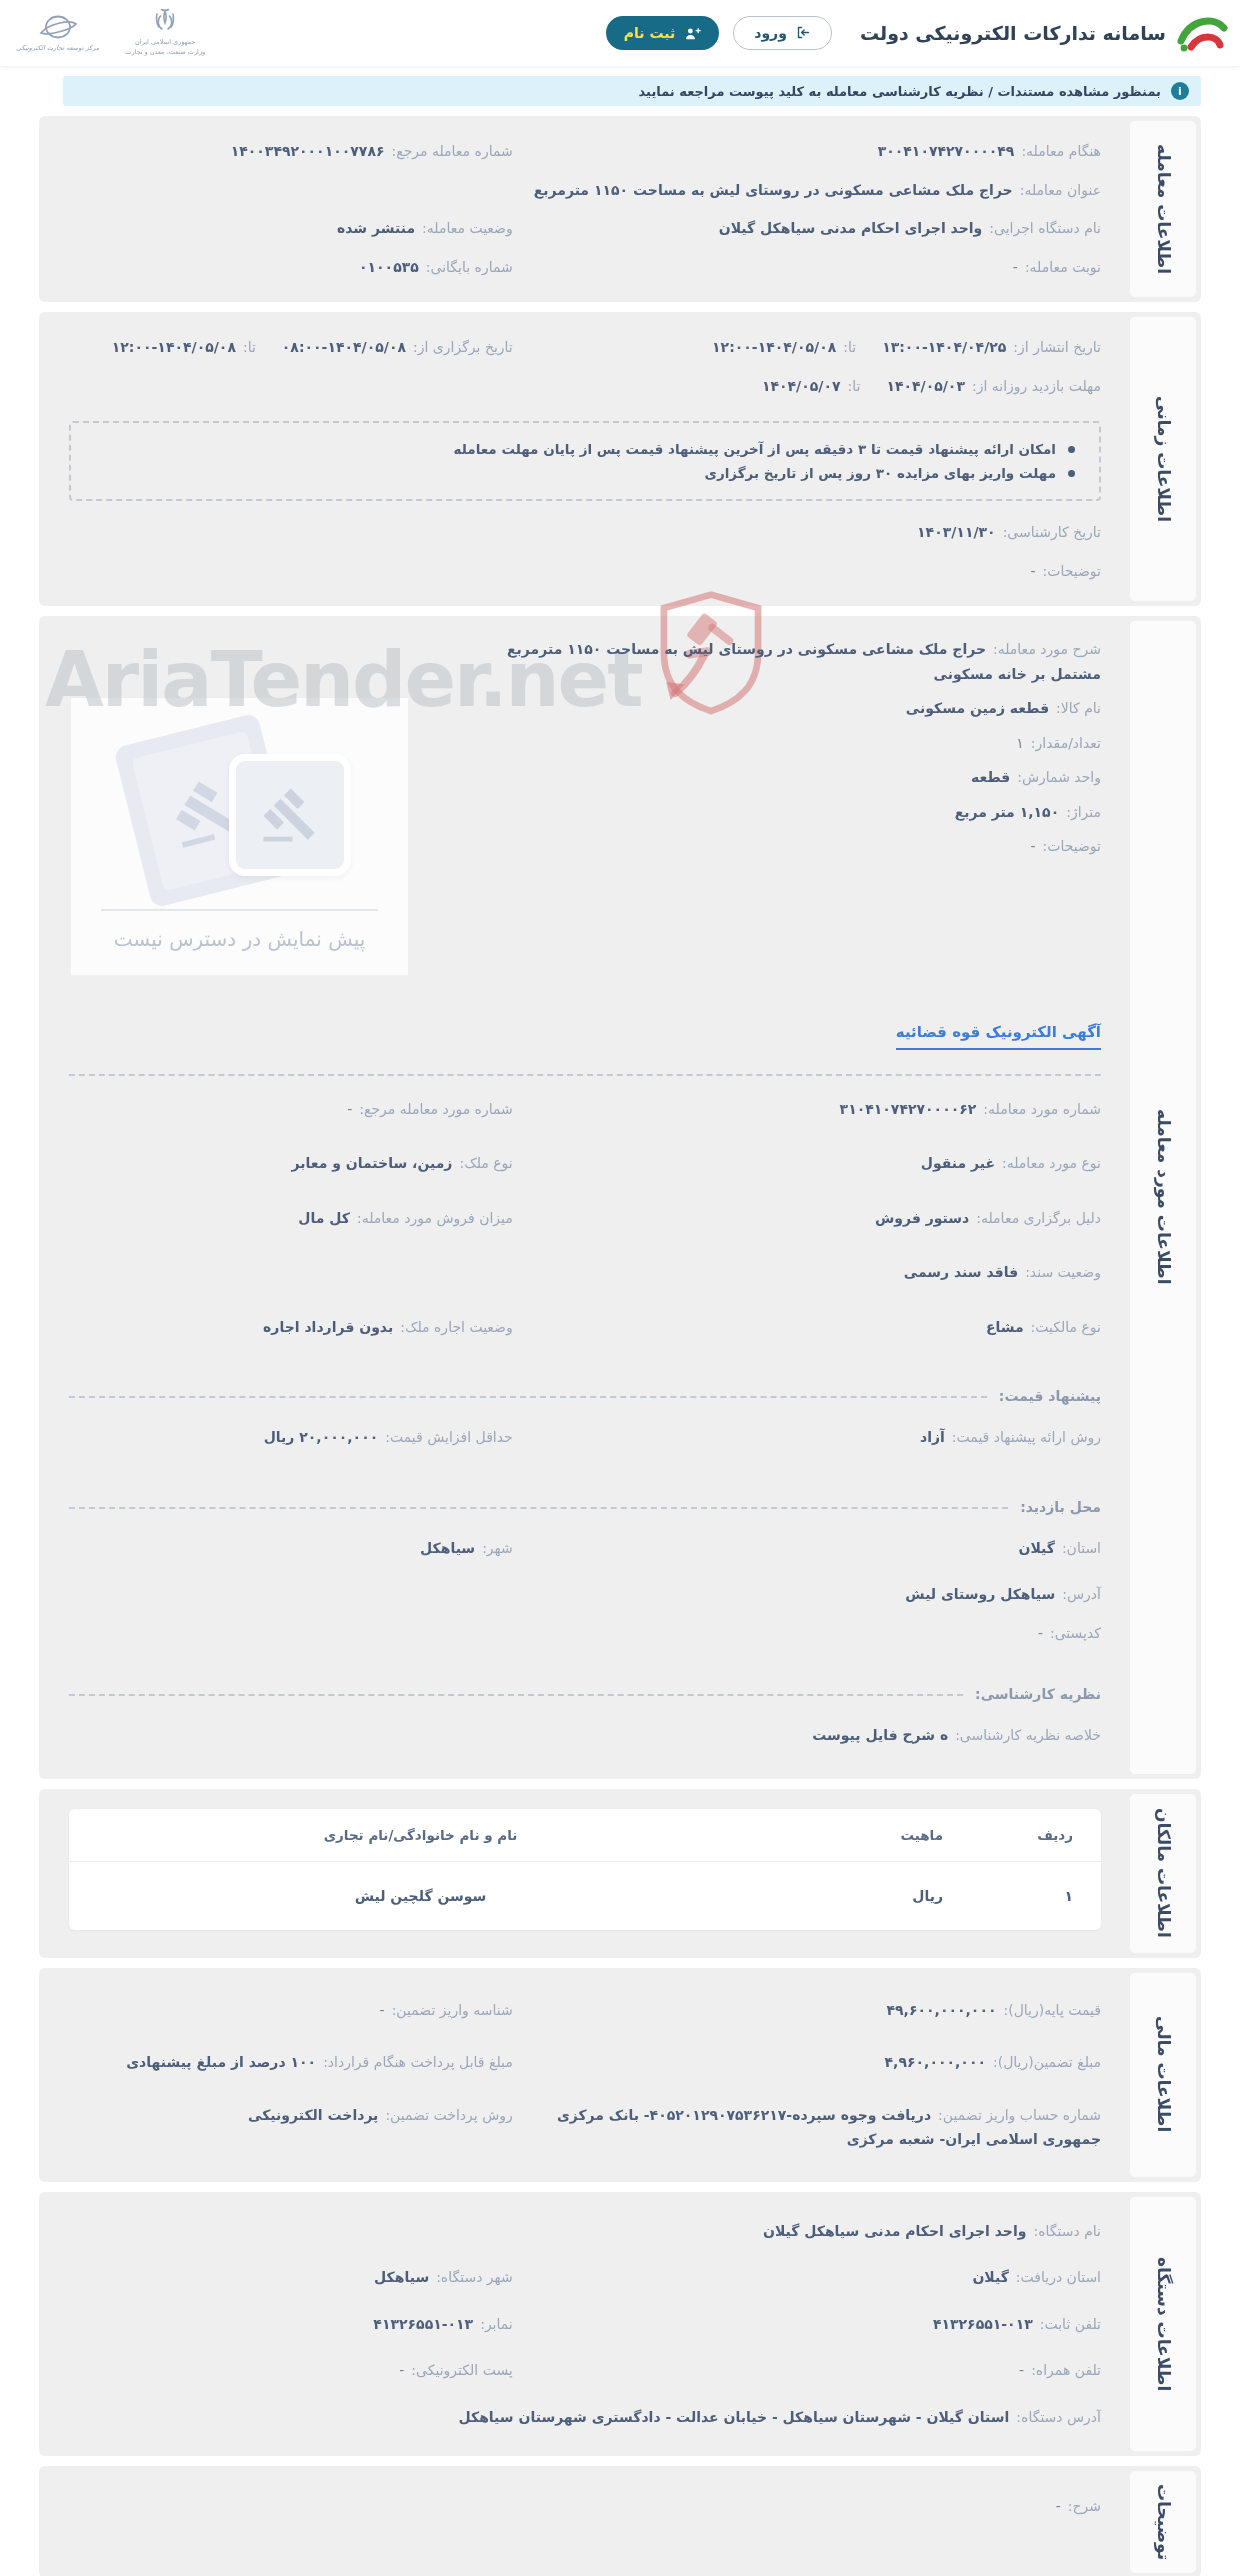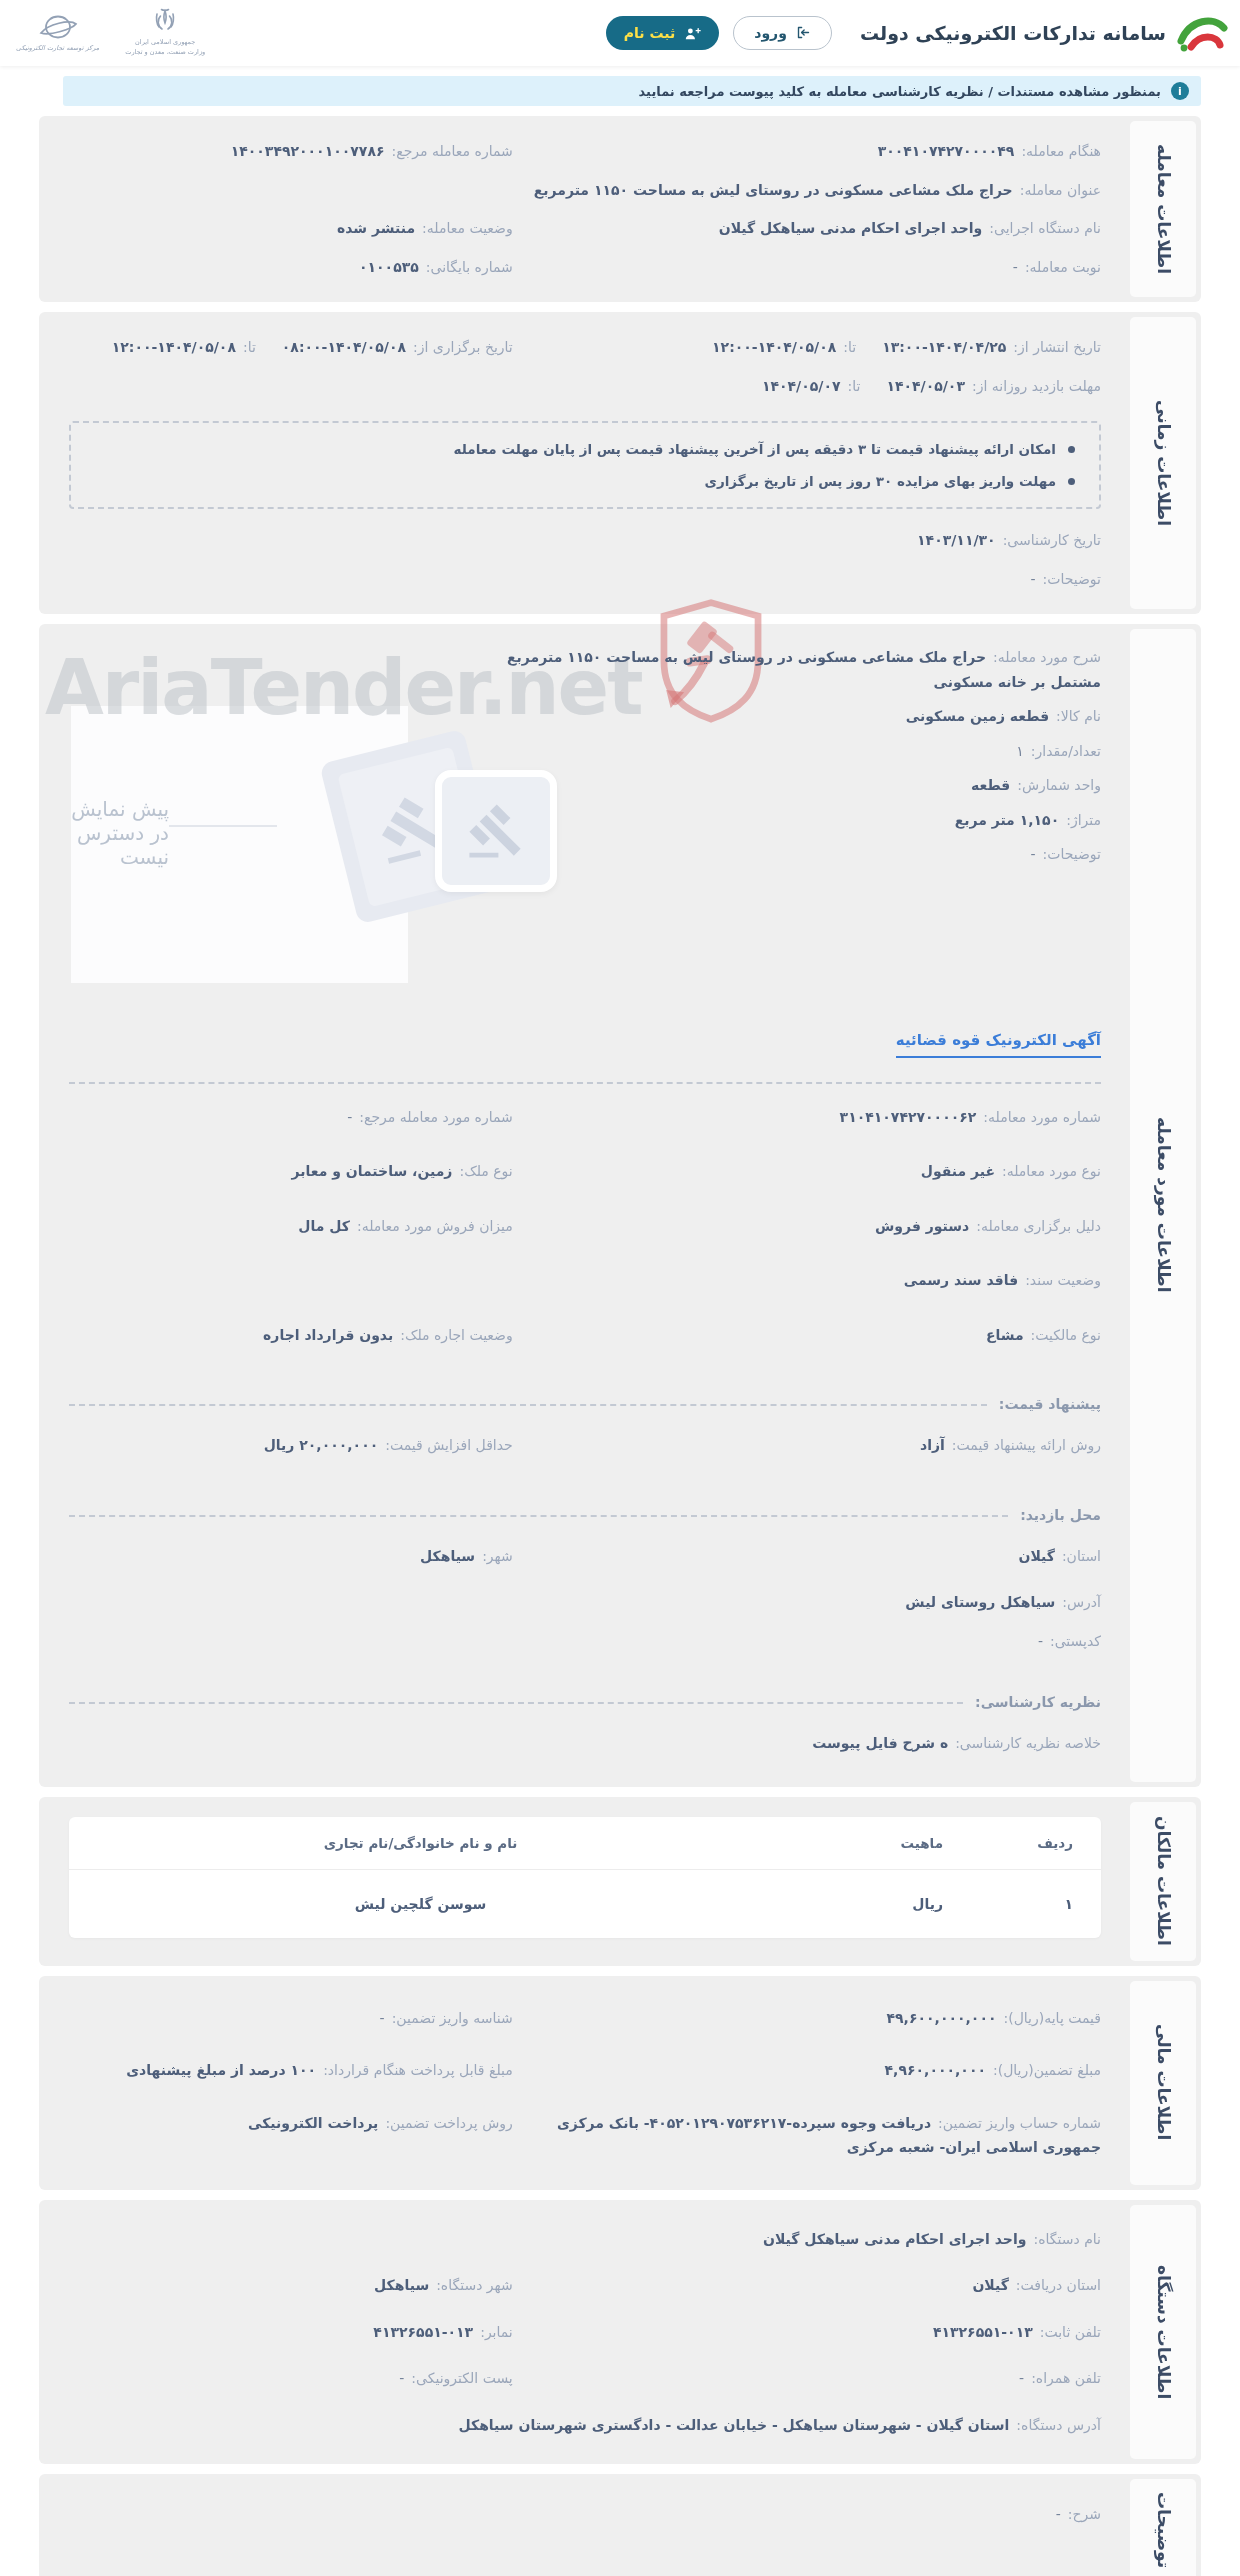--- a/index.html
+++ b/index.html
@@ -26,31 +26,31 @@
   .cl{width:43%}
   .lb{color:#9aa6ba;margin-left:7px}
   .lb2{color:#9aa6ba;margin:0 26px 0 7px}
   .vb{font-weight:bold;color:#4d5e7a}
   .vl{color:#76849b}
   .dsep{border-top:2px dashed #c3c9d3;margin:18px 0 6px}
   .gsep{display:flex;align-items:center;gap:12px;margin-top:28px;padding:6px 0;font-size:14px}
   .gsep .glabel{color:#8b98ad;font-weight:bold;white-space:nowrap}
   .gsep .dashes{flex:1;border-top:2px dashed #c3c9d3;transform:translateY(1px)}
   
-  .notebox{border:2px dashed #c3c9d3;border-radius:4px;margin:16px 0 12px;padding:18px 24px;display:flex;flex-direction:column;gap:16px}
+  .notebox{border:2px dashed #c3c9d3;border-radius:4px;margin:16px 0 12px;padding:18px 24px;display:flex;flex-direction:column;gap:8px}
   .noteline{display:flex;align-items:center;gap:12px;font-size:13.5px;font-weight:bold;color:#4d5e7a}
   .dot{width:7px;height:7px;border-radius:50%;background:#4d5e7a;flex:none}
   
   .s3{min-height:1156px}
   .s3top{width:61%;position:relative;z-index:3}
   .s3top .row{padding:5px 0}
   .linkrow{margin-top:152px;padding:6px 0;position:relative;z-index:3}
   .jlink{color:#3b7dd8;font-size:15px;font-weight:bold;text-decoration:none;border-bottom:2px solid #3b7dd8;padding-bottom:7px;display:inline-block;cursor:pointer}
   .rspace{padding:15px 0}
-  .preview{position:absolute;left:32px;top:82px;width:337px;height:277px;background:#fcfcfd;border-radius:0;z-index:1;display:flex;flex-direction:row;align-items:center;justify-content:flex-end;padding-bottom:24px}
+  .preview{position:absolute;left:32px;top:82px;width:337px;height:277px;background:#fcfcfd;border-radius:0;z-index:1;display:flex;flex-direction:column;align-items:center;justify-content:flex-end;padding-bottom:24px}
   .frames{position:relative;width:100%;height:181px}
   .frame{position:absolute;display:flex;align-items:center;justify-content:center}
   .f1{width:148px;height:165px;left:60px;top:2px;transform:rotate(-14deg);background:#e7eaf1;border-radius:12px}
   .f1 .inner{width:118px;height:136px;background:#eef0f5;border-radius:6px;display:flex;align-items:center;justify-content:center}
   .f2{width:122px;height:122px;left:158px;top:28px;background:#eceff4;border:7px solid #fff;border-radius:16px;box-shadow:0 2px 6px rgba(0,0,0,.05)}
   .pline{width:82%;border-top:2px solid #e3e6ec;margin:2px 0 16px}
   .ptext{font-size:20px;color:#b9c2cf}
   .watermark{position:absolute;top:-26px;left:6px;display:flex;align-items:flex-end;gap:14px;z-index:2;pointer-events:none}
   .wm-text{direction:ltr;font-size:76px;font-weight:bold;color:rgba(190,194,201,.55);letter-spacing:-2px;line-height:1;margin-top:22px}
   

